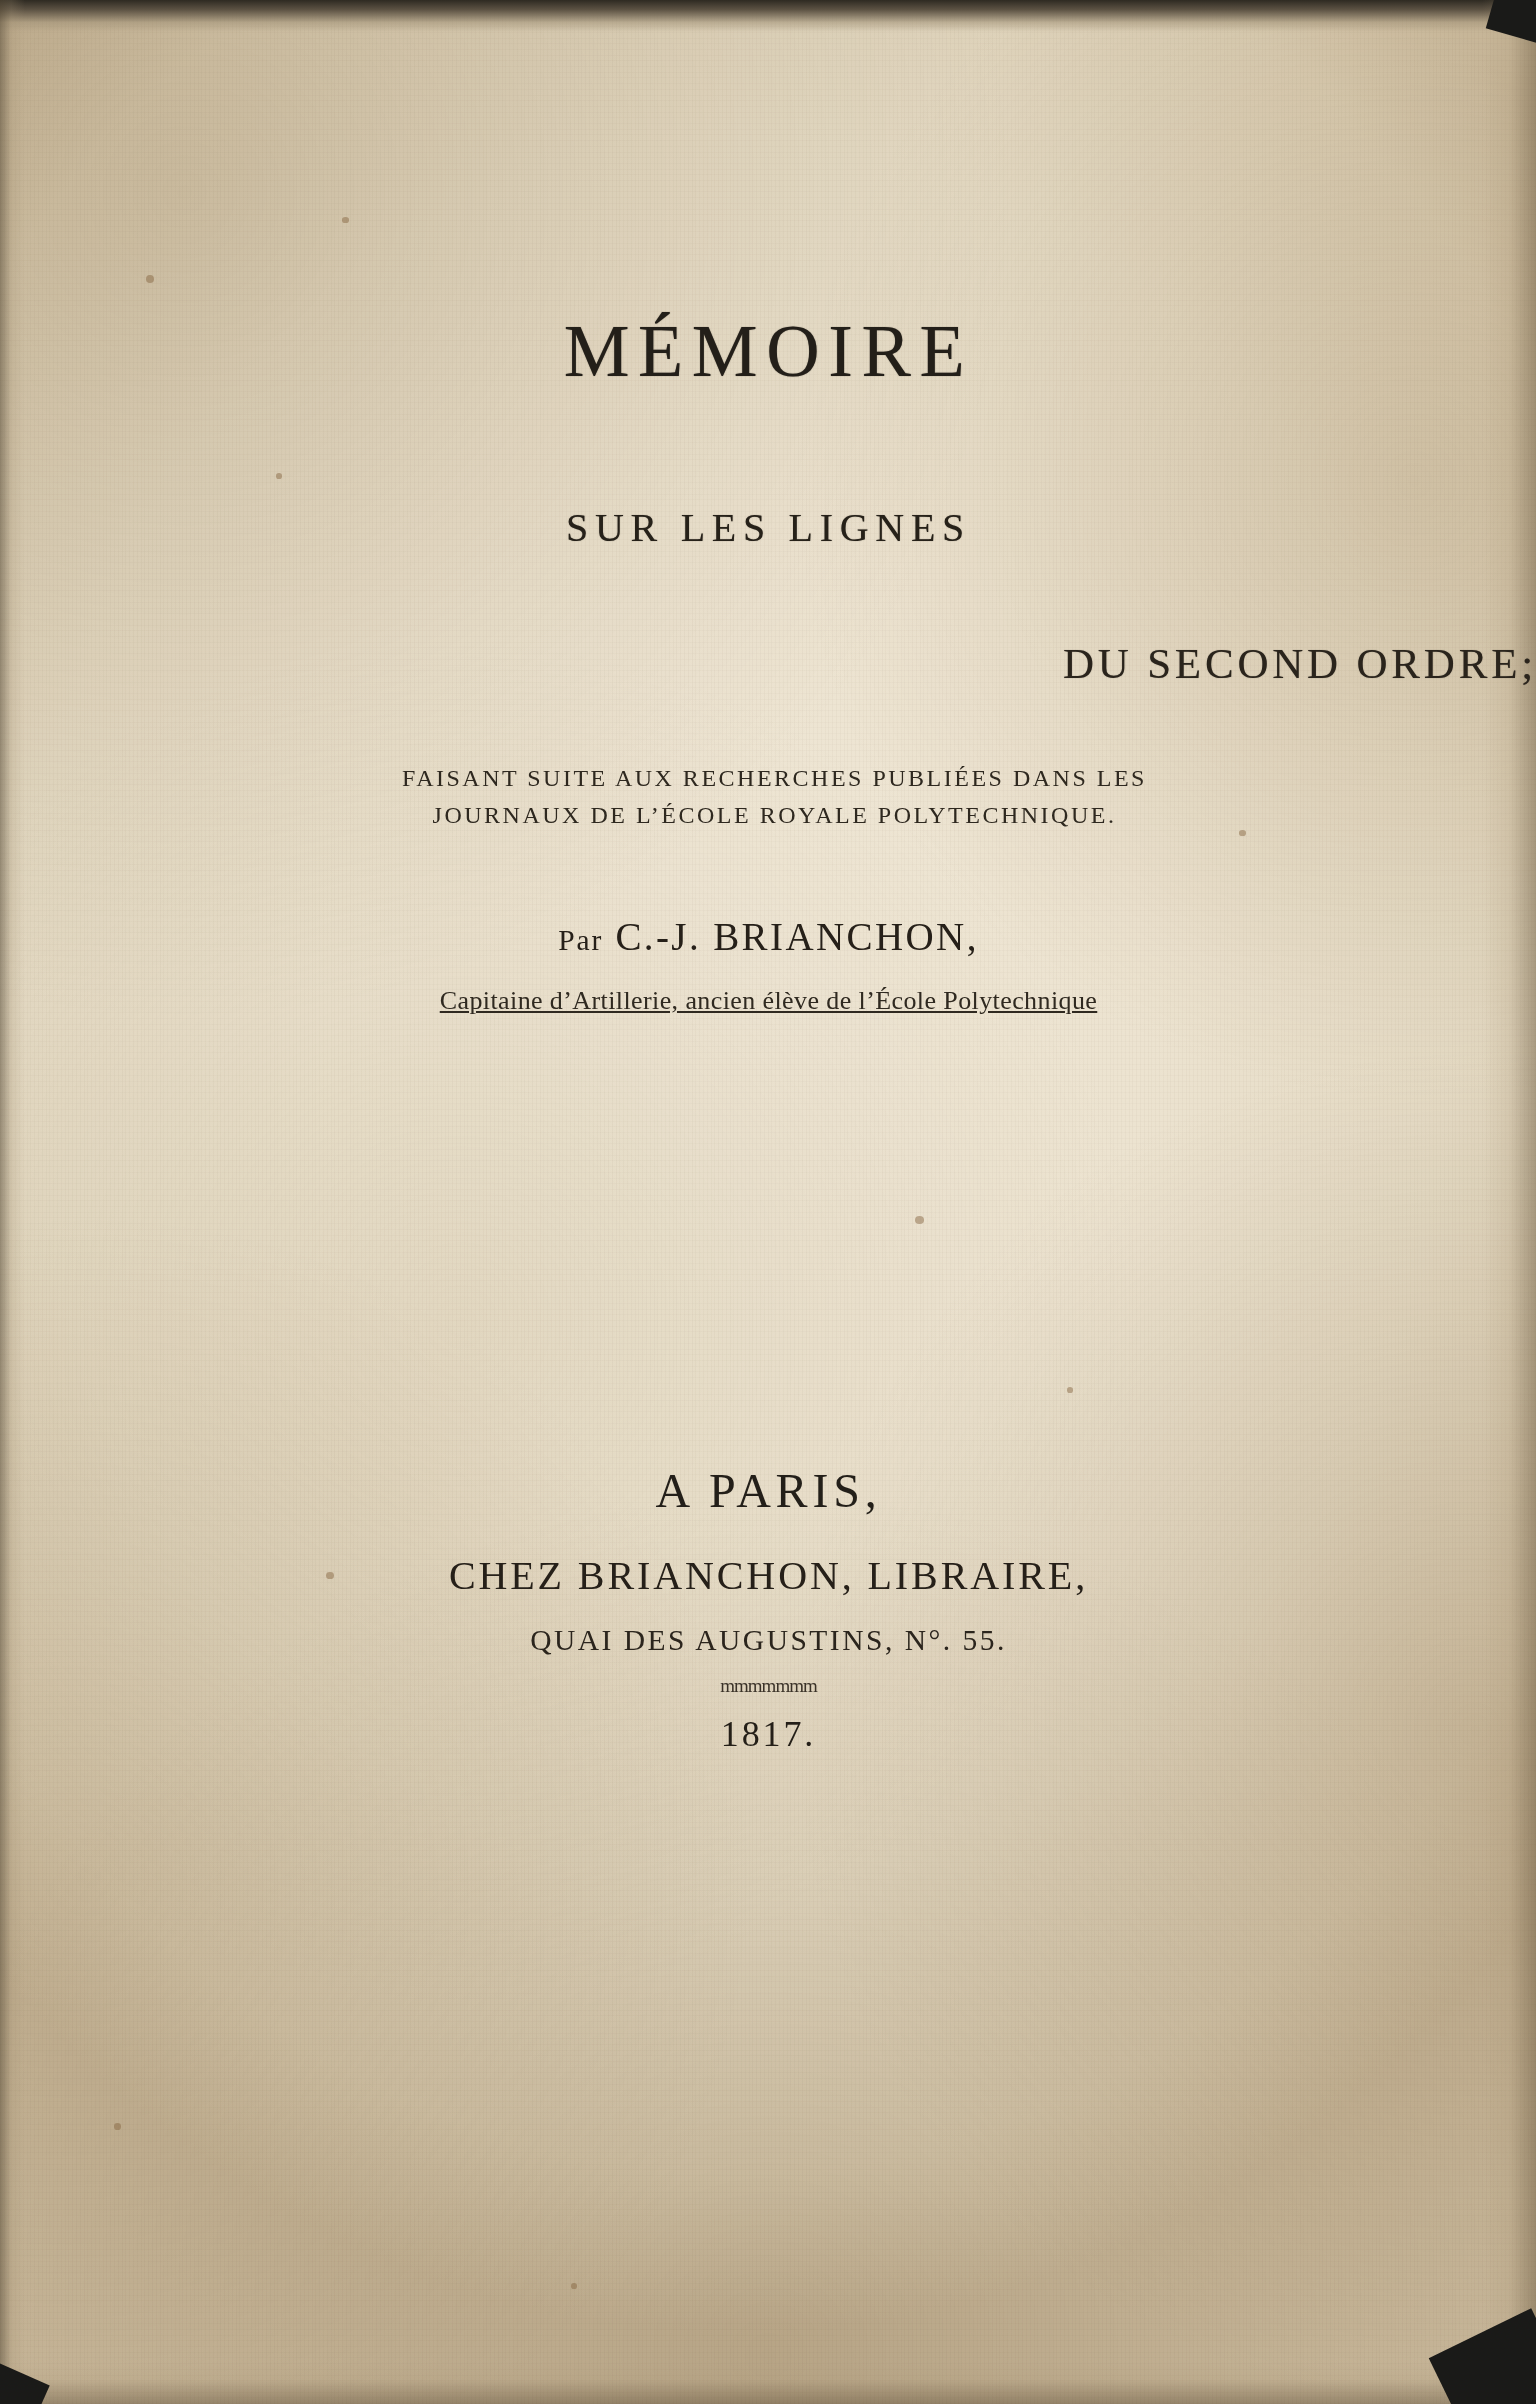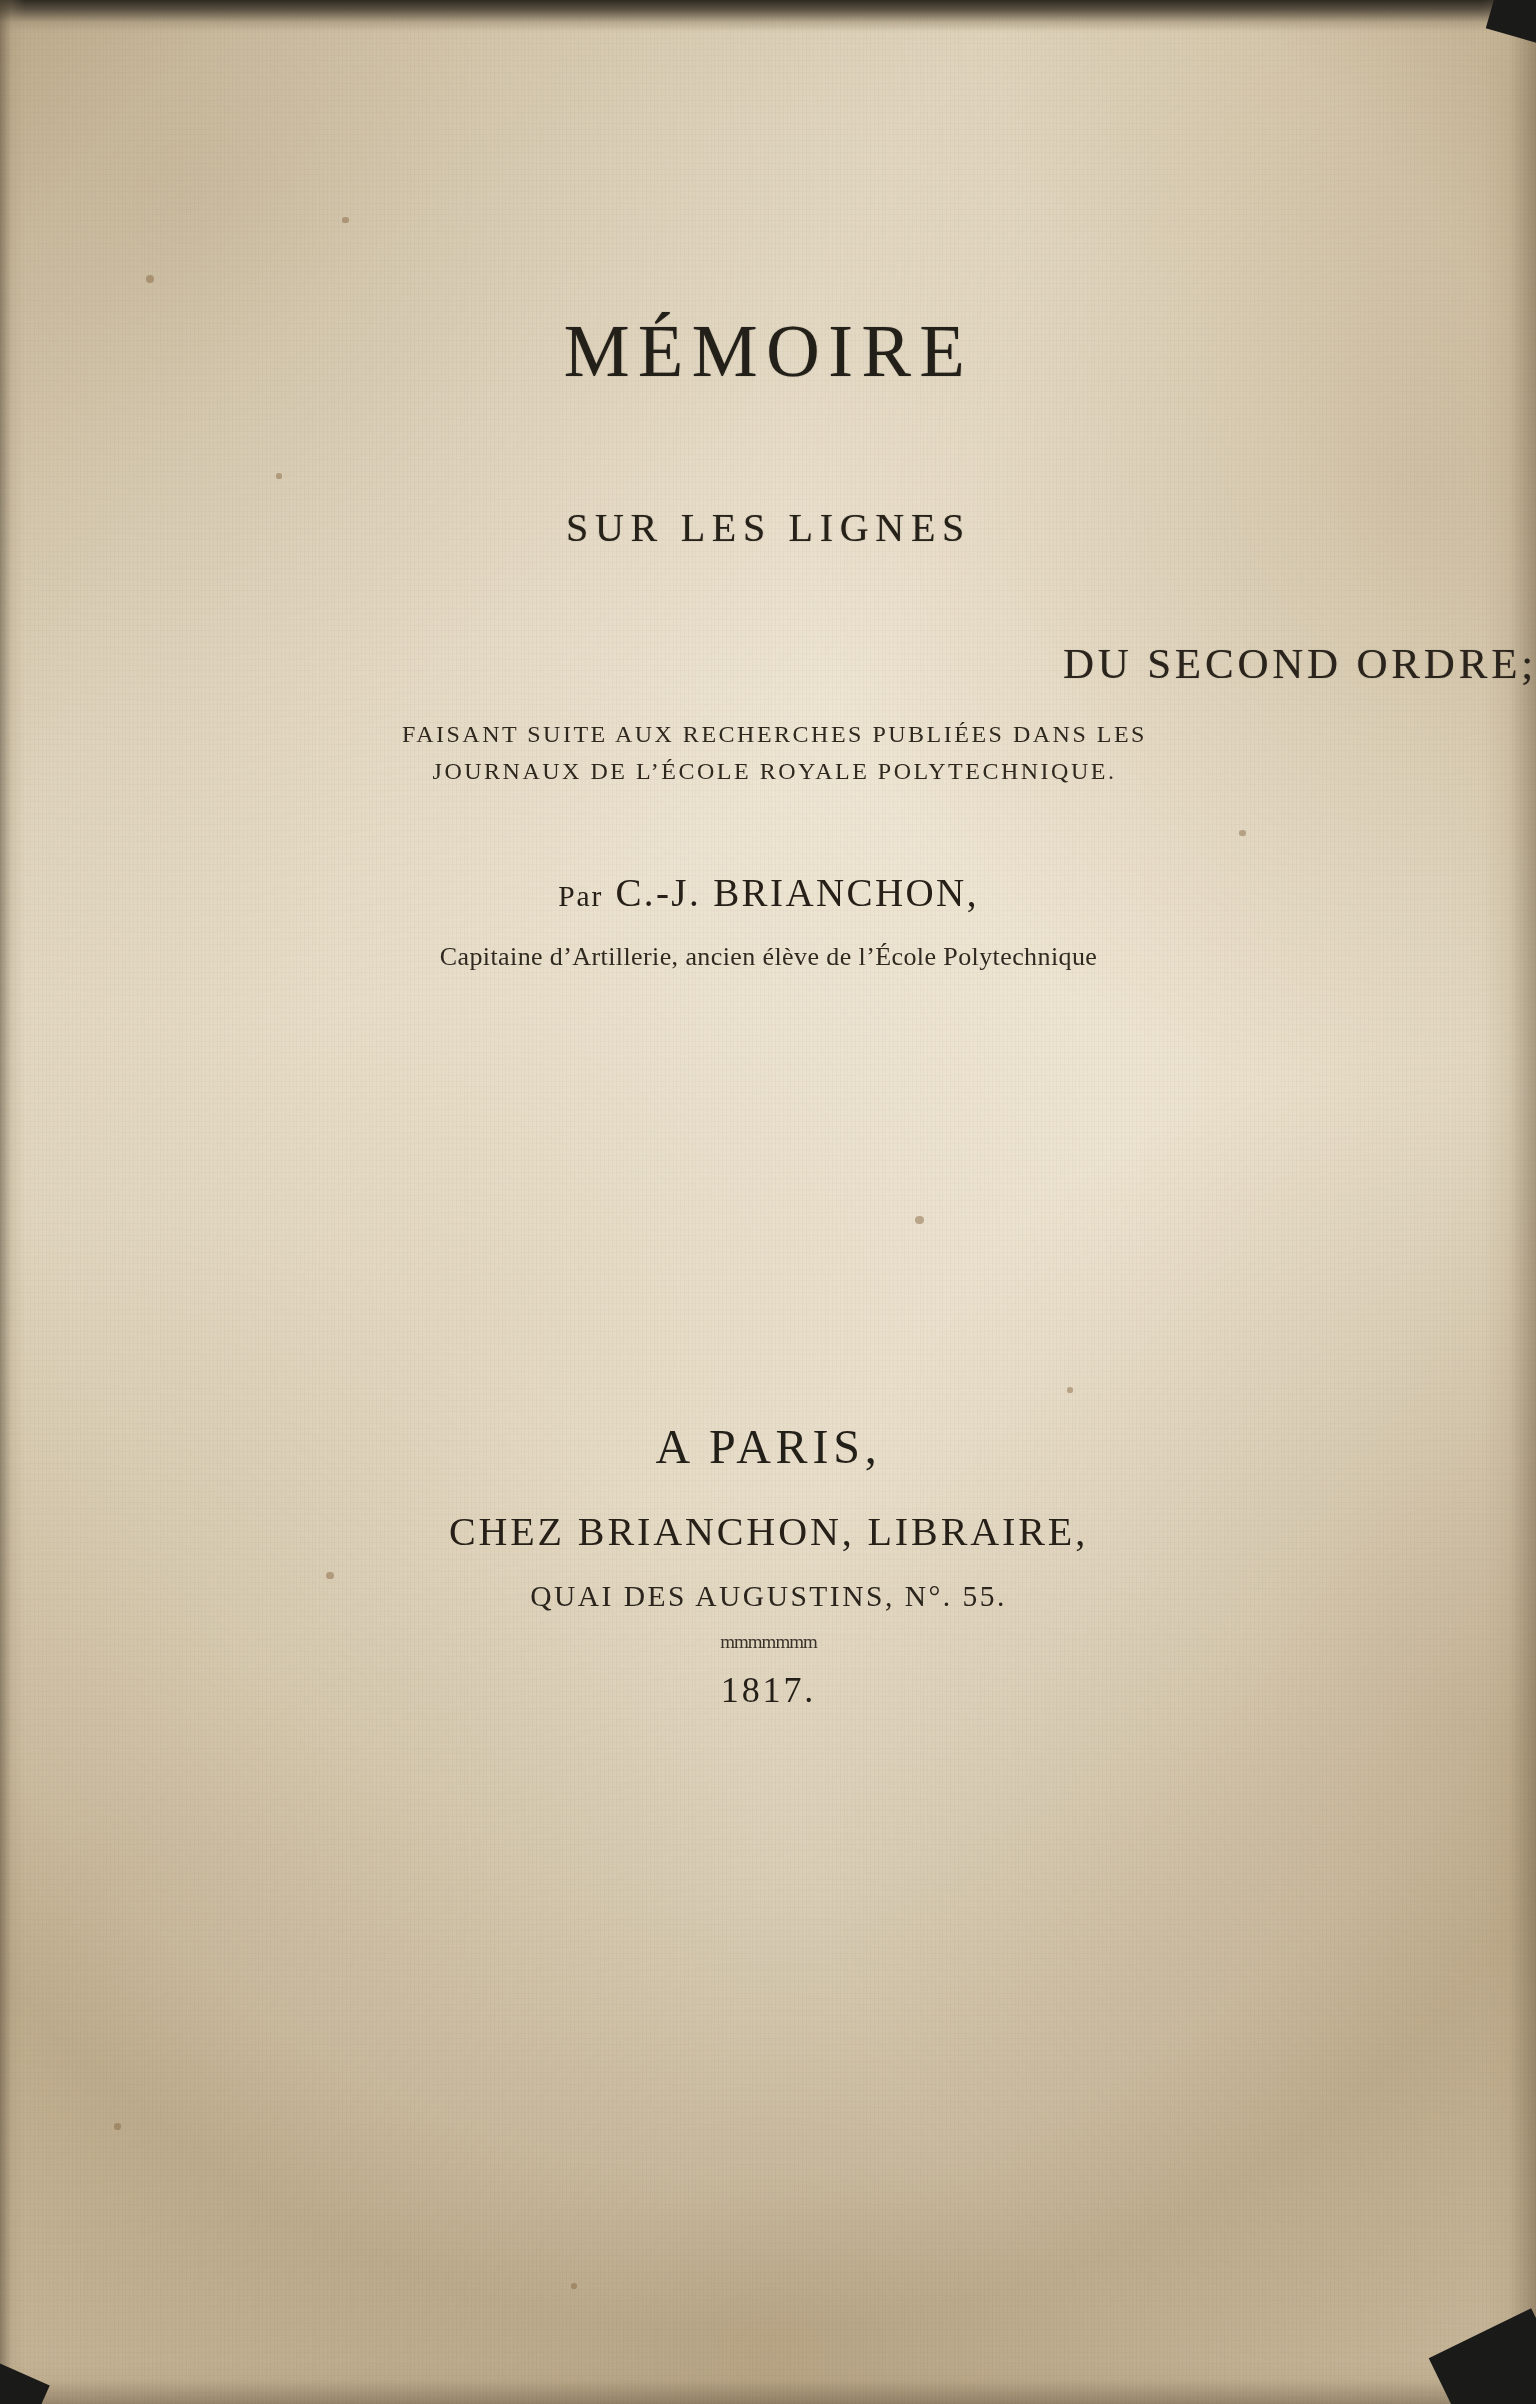--- a/index.html
+++ b/index.html
@@ -128,21 +128,21 @@
   }
   .title-sub2 {
     margin-top: 88px;
     font-size: 43px;
     letter-spacing: 3.8px;
     color: #2a241c;
     text-shadow: 0 0 1px rgba(40,34,26,0.45);
     text-align: right;
   }
   .subtitle-block {
-    margin-top: 28px;
+    margin-top: 72px;
     font-size: 24px;
     letter-spacing: 2.5px;
     line-height: 1.55;
     color: #2e281f;
     padding-left: 12px;
   }
   .author {
     margin-top: 80px;
     font-size: 39px;
     letter-spacing: 2.4px;
@@ -151,20 +151,21 @@
   .author .par {
     font-size: 29.5px;
     letter-spacing: 1.9px;
   }
   .author-desc {
     margin-top: 27px;
     font-size: 26px;
     letter-spacing: 0.4px;
     color: #2f2920;
     font-family: "Liberation Serif", serif;
+    text-decoration: underline;
   }
 
   .imprint {
     margin-top: 447px;
   }
   .city {
     font-size: 48px;
     letter-spacing: 4.8px;
     color: #231f19;
   }

